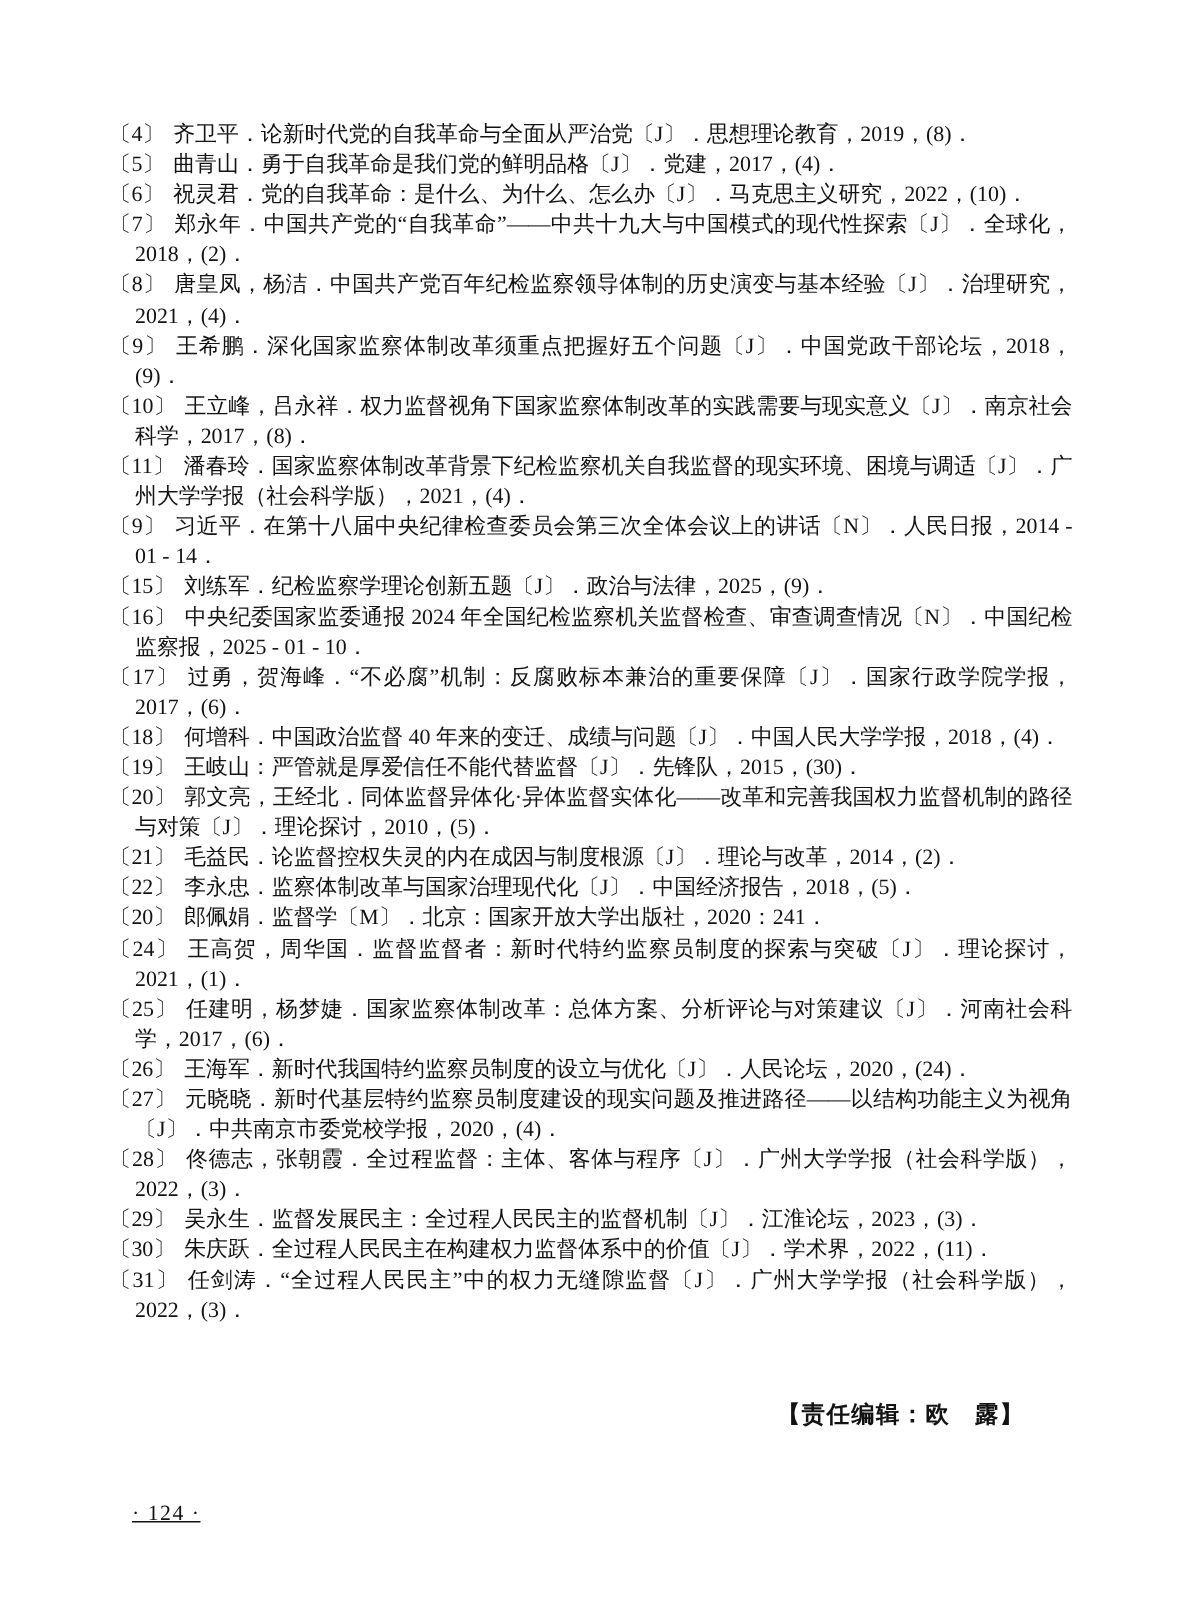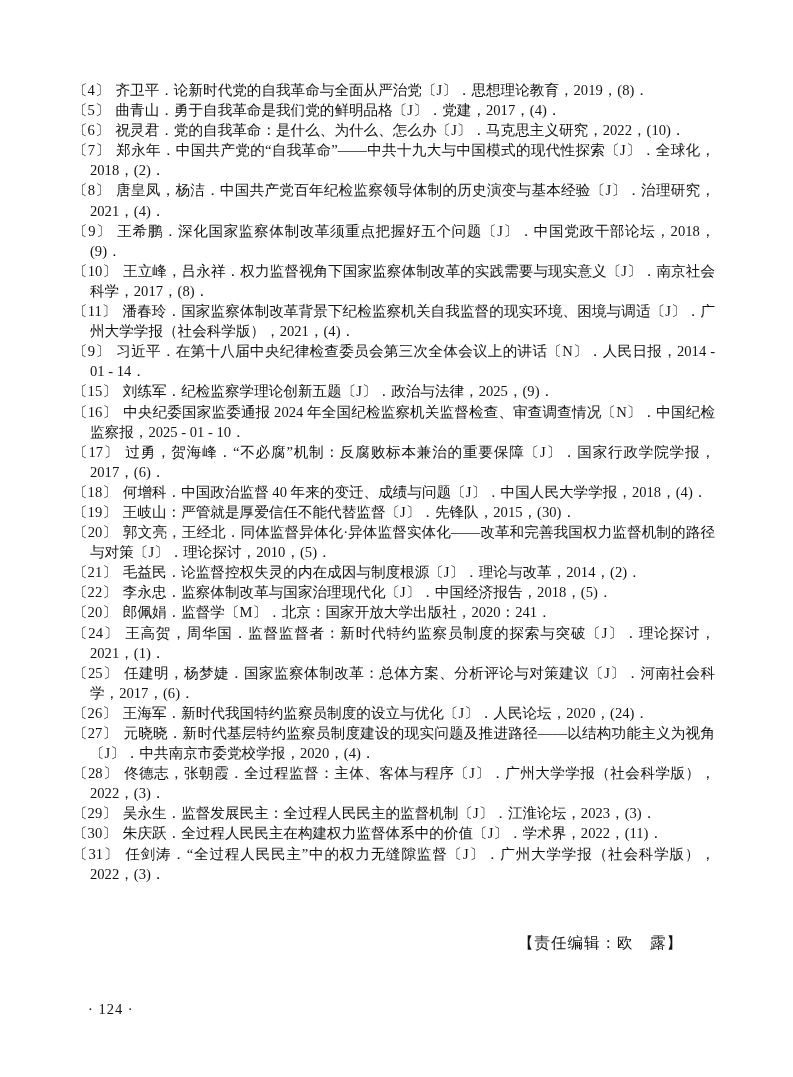--- a/index.html
+++ b/index.html
@@ -32,29 +32,30 @@
   }
   .ref-label {
     margin-right: 6px;
     white-space: nowrap;
   }
   .editor-credit {
     position: absolute;
     top: 933px;
     right: 110px;
     font-size: 15.5px;
-    font-weight: normal;
+    font-weight: bold;
     letter-spacing: 1px;
   }
   .page-number {
     position: absolute;
     left: 88px;
     top: 1001px;
     font-size: 14.5px;
     letter-spacing: 1px;
+    text-decoration: underline;
   }
 </style>
 </head>
 <body>
 
 <div class="page">
 
   <div class="refs">
 
     <p class="ref">

